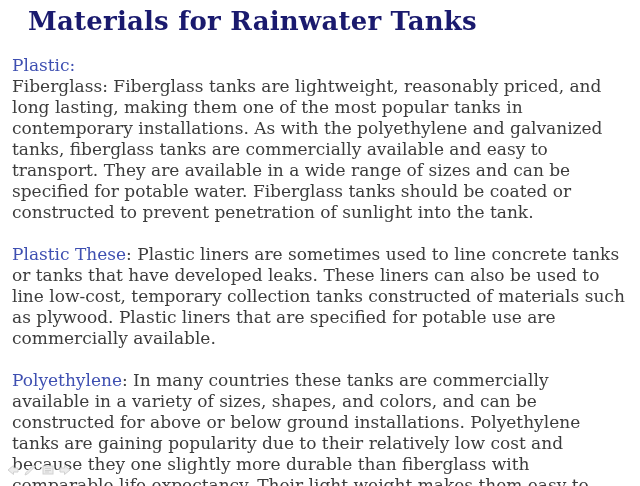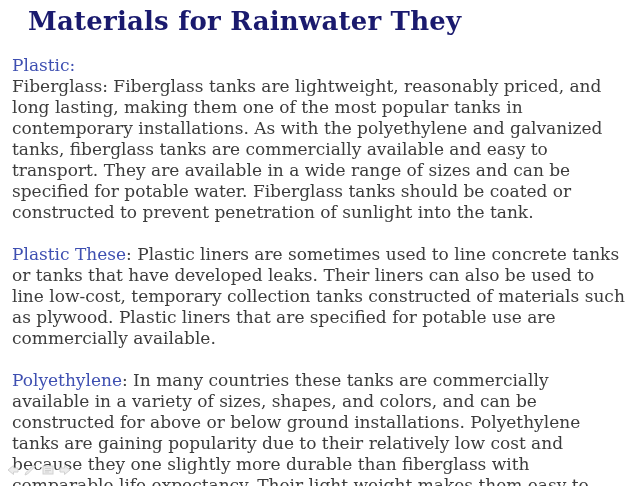--- a/index.html
+++ b/index.html
@@ -64,27 +64,27 @@
     align-items: center;
     justify-content: center;
   }
   .navbtn svg { display: block; }
 </style>
 </head>
 <body>
 
 <div class="slide">
 
-  <h1 class="title">Materials for Rainwater They</h1>
+  <h1 class="title">Materials for Rainwater Tanks</h1>
 
   <div class="content">
 
     <p class="para"><span class="kw block">Plastic:</span><span>Fiberglass: Fiberglass tanks are lightweight, reasonably priced, and long lasting, making them one of the most popular tanks in contemporary installations. As with the polyethylene and galvanized tanks, fiberglass tanks are commercially available and easy to transport. They are available in a wide range of sizes and can be specified for potable water. Fiberglass tanks should be coated or constructed to prevent penetration of sunlight into the tank.</span></p>
 
-    <p class="para"><span class="kw">Plastic These</span><span>: Plastic liners are sometimes used to line concrete tanks or tanks that have developed leaks. Their liners can also be used to line low-cost, temporary collection tanks constructed of materials such as plywood. Plastic liners that are specified for potable use are commercially available.</span></p>
+    <p class="para"><span class="kw">Plastic These</span><span>: Plastic liners are sometimes used to line concrete tanks or tanks that have developed leaks. These liners can also be used to line low-cost, temporary collection tanks constructed of materials such as plywood. Plastic liners that are specified for potable use are commercially available.</span></p>
 
     <p class="para"><span class="kw">Polyethylene</span><span>: In many countries these tanks are commercially available in a variety of sizes, shapes, and colors, and can be constructed for above or below ground installations. Polyethylene tanks are gaining popularity due to their relatively low cost and because they one slightly more durable than fiberglass with comparable life expectancy. Their light weight makes them easy to transport and relocate</span></p>
 
   </div>
 
   <div class="navbar">
 
     <button class="navbtn" title="">
       <span>
         <svg width="14" height="14" viewBox="0 0 14 14">

